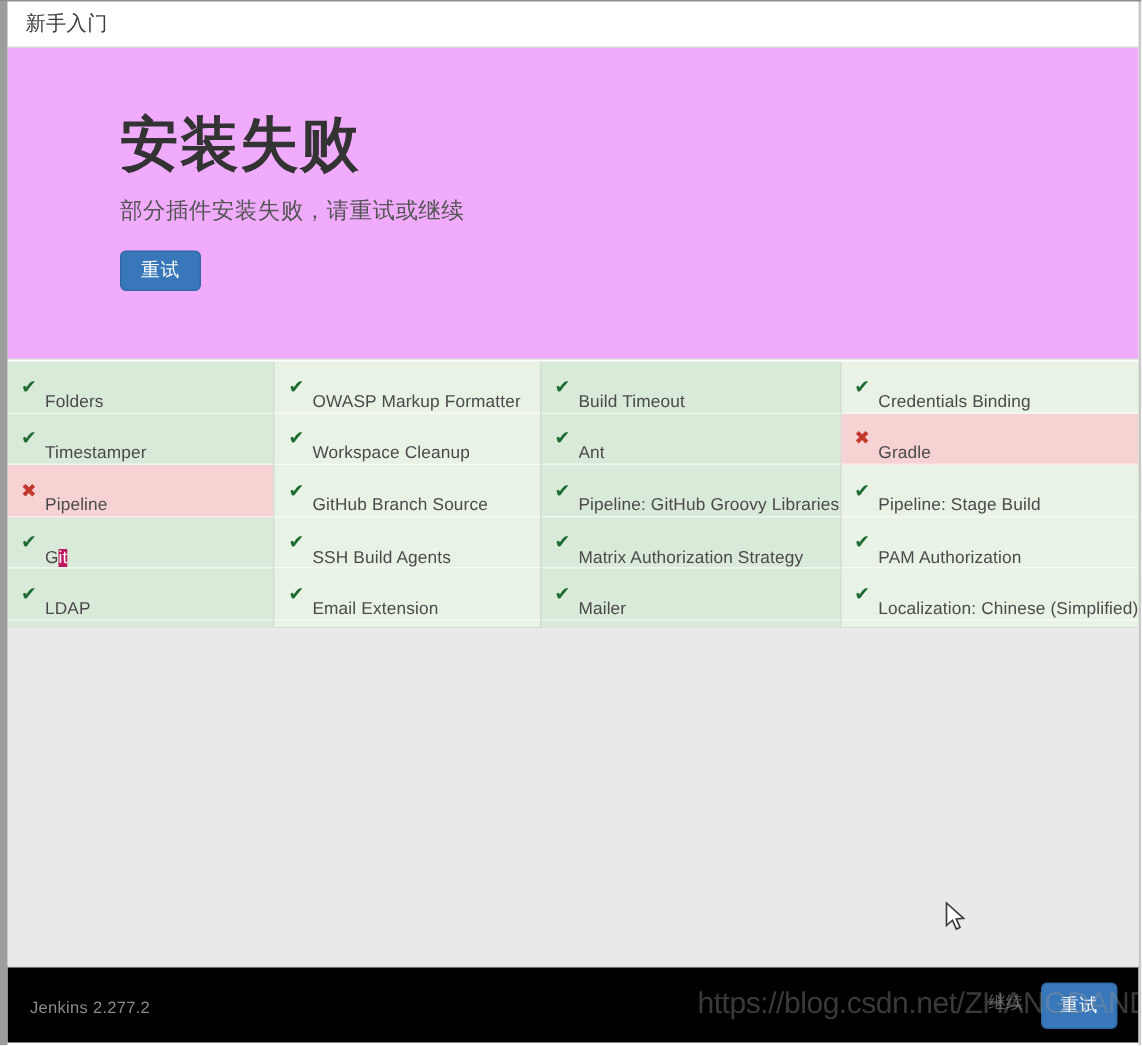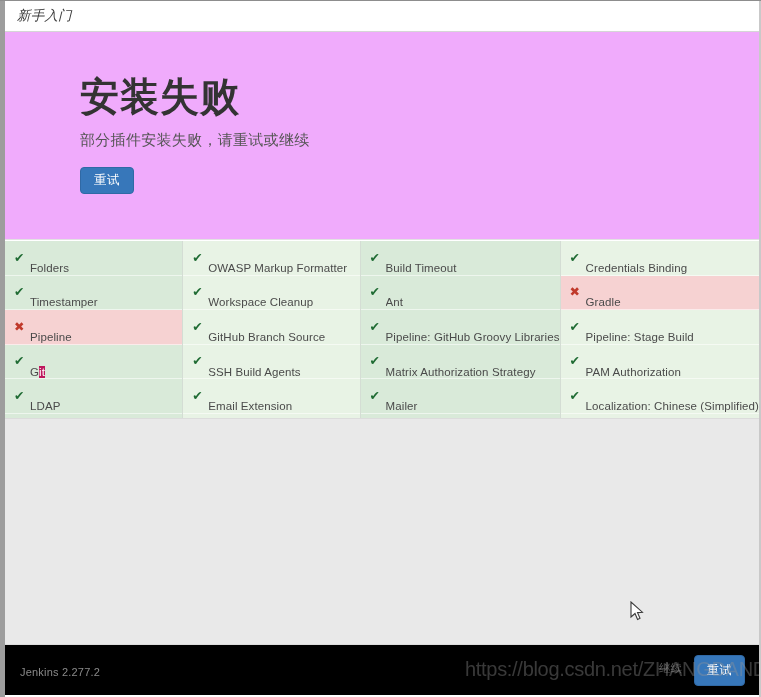--- a/index.html
+++ b/index.html
@@ -51,21 +51,20 @@
     border-bottom: 1px solid #d6d6d6;
     display: flex;
     align-items: center;
   }
   .header-title {
     font-size: 13.5px;
     color: #3c3c3c;
     padding-left: 12px;
     letter-spacing: .2px;
     white-space: nowrap;
-    font-style: italic;
   }
 
   
   .hero {
     position: absolute;
     left: 5px; top: 32px;
     width: 754px; height: 208px;
     background: #f0abfc;
     border-bottom: 1px solid #e2e2e2;
   }

